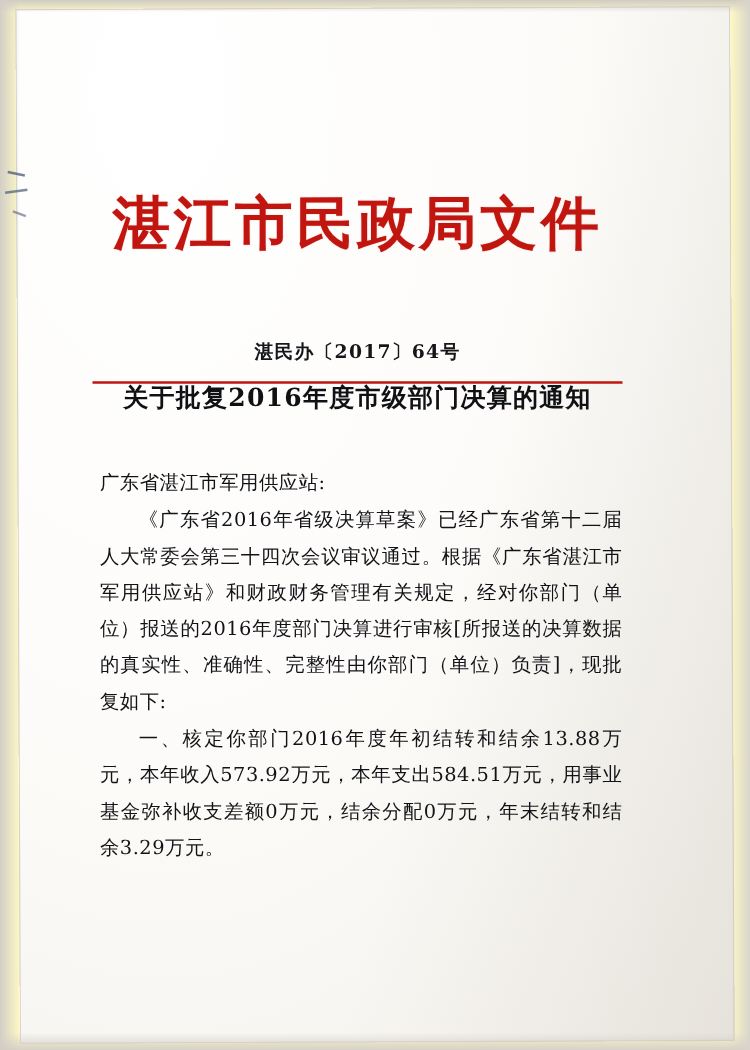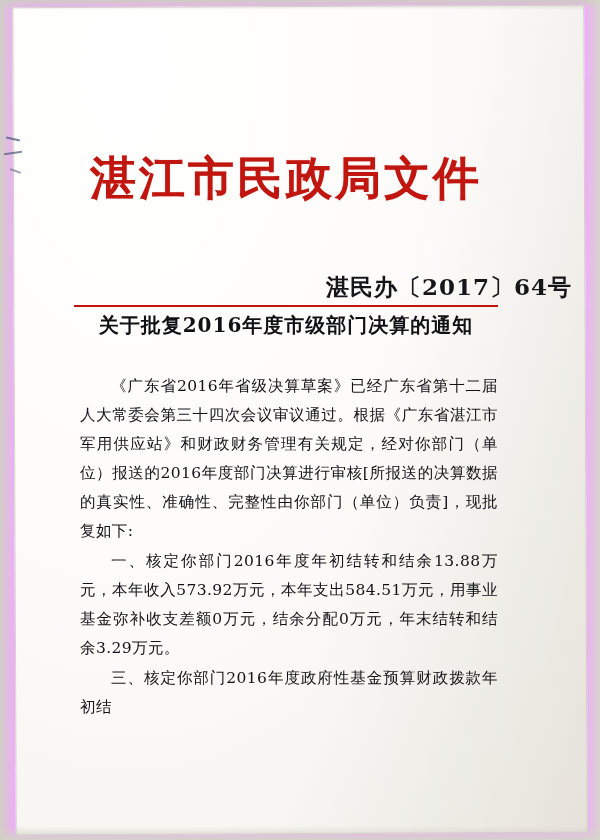--- a/index.html
+++ b/index.html
@@ -5,21 +5,21 @@
   html, body {
     margin: 0;
     padding: 0;
     background: #ffffff;
   }
   .page {
     position: relative;
     width: 600px;
     height: 840px;
     overflow: hidden;
-    background: #f0abfc;
+    background: #fef9c3;
     font-family: "DejaVu Sans", "Liberation Sans", sans-serif;
   }
   
   .sheet {
     position: absolute;
     left: 14px;
     top: 6px;
     width: 572px;
     height: 828px;
     background:
@@ -109,41 +109,41 @@
     font-size: 46px;
     letter-spacing: 3px;
     text-shadow: 0 0 1px rgba(192,22,15,0.4);
   }
 
   .doc-number {
     position: absolute;
     left: 0;
     top: 272px;
     width: 572px;
-    text-align: right;
+    text-align: center;
     color: #15161a;
     font-family: "DejaVu Serif", serif;
     font-weight: bold;
-    font-size: 23px;
+    font-size: 15px;
     letter-spacing: 1px;
   }
 
   .red-rule {
     position: absolute;
     left: 74px;
     top: 305px;
     width: 424px;
     height: 2px;
     background: #c0160f;
   }
 
   .subject {
     position: absolute;
     left: 0;
-    top: 312px;
+    top: 305px;
     width: 572px;
     text-align: center;
     color: #101114;
     font-family: "DejaVu Serif", serif;
     font-weight: bold;
     font-size: 20px;
     letter-spacing: 1px;
   }
 
   .body {
@@ -187,19 +187,19 @@
 
     <div class="doc-title">湛江市民政局文件</div>
 
     <div class="doc-number">湛民办〔2017〕64号</div>
 
     <div class="red-rule"></div>
 
     <div class="subject">关于批复2016年度市级部门决算的通知</div>
 
     <div class="body">
+      <p class="recipient">广东省湛江市军用供应站:</p>
       <p class="indent">《广东省2016年省级决算草案》已经广东省第十二届人大常委会第三十四次会议审议通过。根据《广东省湛江市军用供应站》和财政财务管理有关规定，经对你部门（单位）报送的2016年度部门决算进行审核[所报送的决算数据的真实性、准确性、完整性由你部门（单位）负责]，现批复如下:</p>
       <p class="indent">一、核定你部门2016年度年初结转和结余13.88万元，本年收入573.92万元，本年支出584.51万元，用事业基金弥补收支差额0万元，结余分配0万元，年末结转和结余3.29万元。</p>
-      <p class="indent">三、核定你部门2016年度政府性基金预算财政拨款年初结</p>
     </div>
 
   </div>
 </div>
 
 </body></html>

